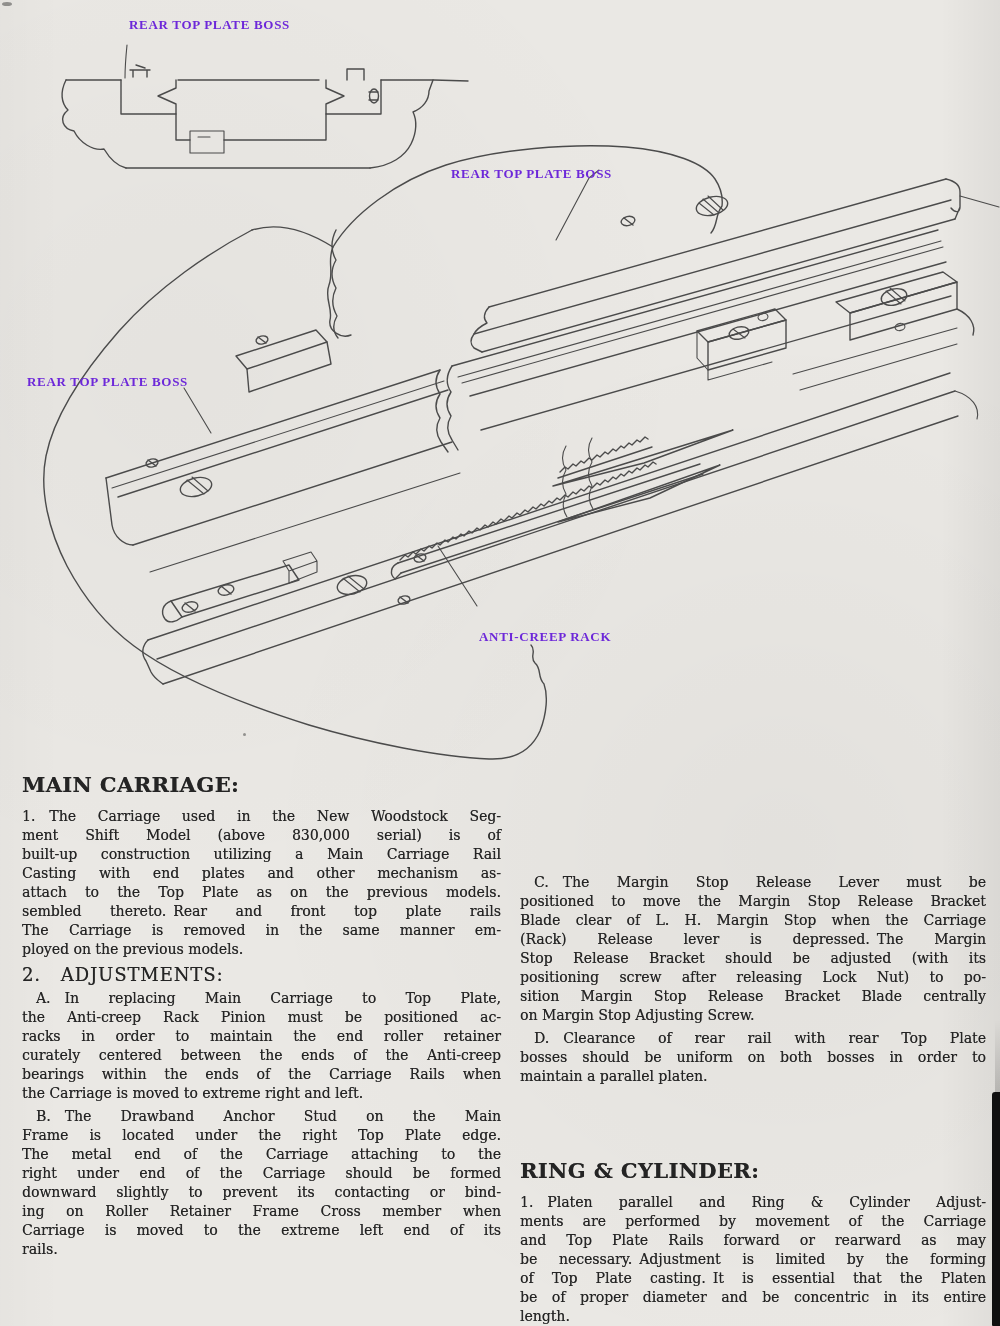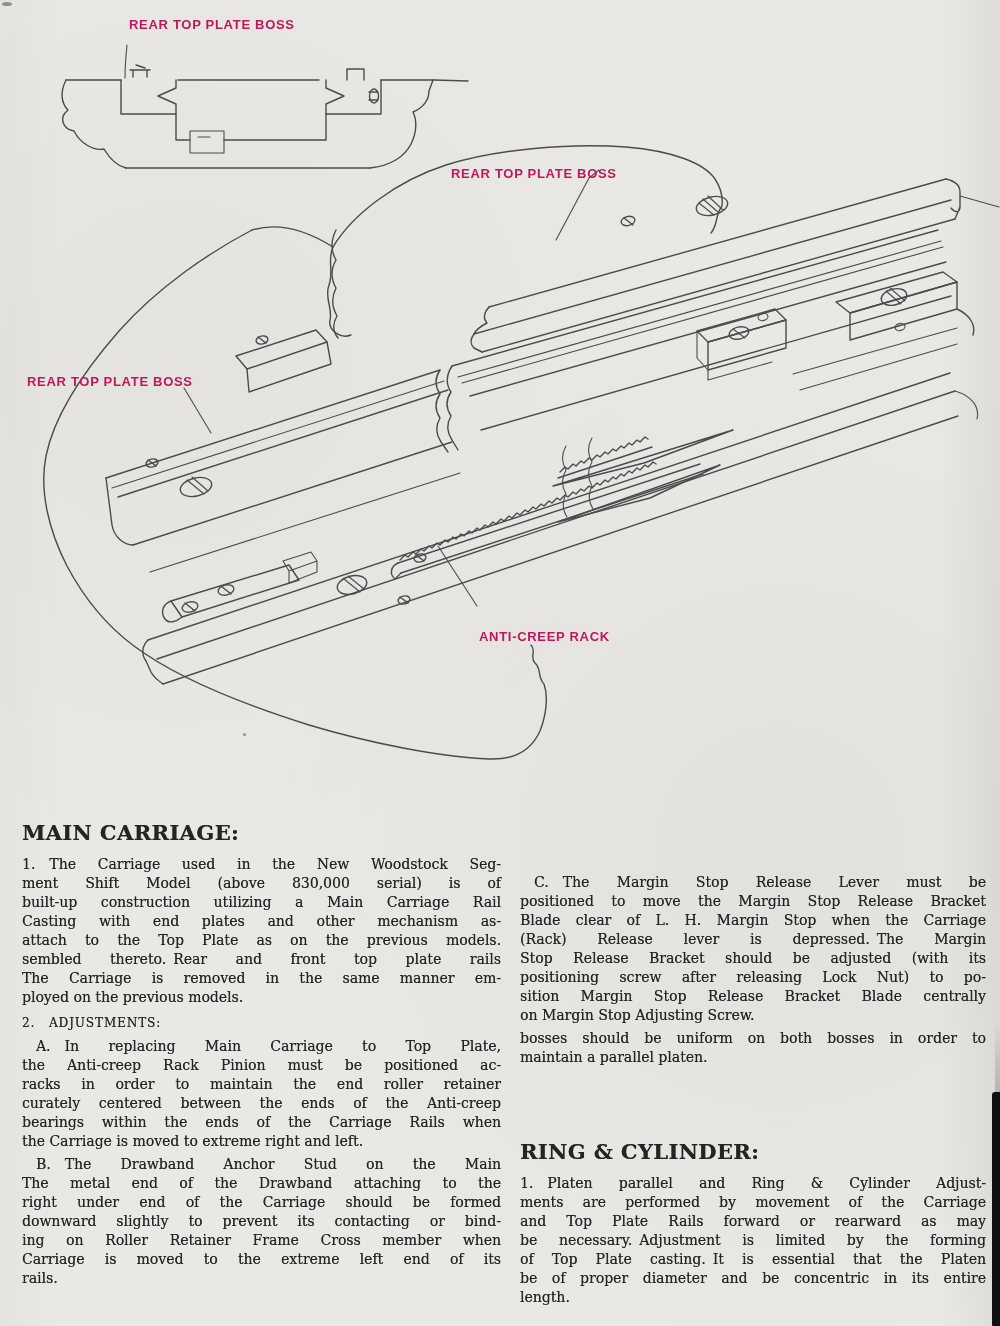--- a/index.html
+++ b/index.html
@@ -18,35 +18,35 @@
   
   svg.art{position:absolute;left:0;top:0;}
   svg.art path, svg.art line, svg.art ellipse, svg.art polyline{
     fill:none;stroke:#4b4b4b;stroke-width:1.4;stroke-linecap:round;stroke-linejoin:round;
   }
   svg.art .thin{stroke-width:1.1;}
 
   
   .callout{
     position:absolute;
-    font-family:Liberation Sans, sans-serif;
+    font-family:Liberation Serif, serif;
     font-size:13px;font-weight:600;letter-spacing:.7px;
-    color:#be185d;white-space:nowrap;
+    color:#6d28d9;white-space:nowrap;
   }
 
   
   .col{position:absolute;text-shadow:0.2px 0.2px 0.35px rgba(35,35,35,.65);}
-  .col-left{left:22px;top:820px;width:479px;}
+  .col-left{left:22px;top:772px;width:479px;}
   .col-right{left:520px;top:838px;width:466px;margin-top:35px;}
   .sec-heading{
     font-size:21px;font-weight:700;letter-spacing:.4px;
     line-height:26px;margin:0 0 9px 0;
   }
   .sub-heading{
-    font-size:12px;font-weight:400;letter-spacing:.9px;
+    font-size:18px;font-weight:400;letter-spacing:.9px;
     line-height:22px;margin:5px 0 3px 0;
   }
   .para{font-size:14px;line-height:19px;margin:0 0 4px 0;}
   .para .tl{text-align:justify;text-align-last:justify;}
   .para .tl:last-child{text-align-last:left;}
   .ring-heading{margin-top:72px;}
 
   
   .scan-bar{
     position:absolute;right:0;top:1092px;width:8px;height:234px;
@@ -229,41 +229,43 @@
   <div class="para">
       <div class="tl"> A.  In replacing Main Carriage to Top Plate,</div>
       <div class="tl">the Anti-creep Rack Pinion must be positioned ac-</div>
       <div class="tl">racks in order to maintain the end roller retainer</div>
       <div class="tl">curately centered between the ends of the Anti-creep</div>
       <div class="tl">bearings within the ends of the Carriage Rails when</div>
       <div class="tl">the Carriage is moved to extreme right and left.</div>
     </div>
   <div class="para">
       <div class="tl"> B.  The Drawband Anchor Stud on the Main</div>
-      <div class="tl">The metal end of the Drawband attaching to the</div>
+      <div class="tl">Frame is located under the right Top Plate edge.</div>
+      <div class="tl">The metal end of the Carriage attaching to the</div>
       <div class="tl">right under end of the Carriage should be formed</div>
       <div class="tl">downward slightly to prevent its contacting or bind-</div>
       <div class="tl">ing on Roller Retainer Frame Cross member when</div>
       <div class="tl">Carriage is moved to the extreme left end of its</div>
       <div class="tl">rails.</div>
     </div>
 </div>
 
 <div class="col col-right">
   <div class="para">
       <div class="tl"> C.  The Margin Stop Release Lever must be</div>
       <div class="tl">positioned to move the Margin Stop Release Bracket</div>
       <div class="tl">Blade clear of L. H. Margin Stop when the Carriage</div>
       <div class="tl">(Rack) Release lever is depressed. The Margin</div>
       <div class="tl">Stop Release Bracket should be adjusted (with its</div>
       <div class="tl">positioning screw after releasing Lock Nut) to po-</div>
       <div class="tl">sition Margin Stop Release Bracket Blade centrally</div>
       <div class="tl">on Margin Stop Adjusting Screw.</div>
     </div>
   <div class="para">
+      <div class="tl"> D.  Clearance of rear rail with rear Top Plate</div>
       <div class="tl">bosses should be uniform on both bosses in order to</div>
       <div class="tl">maintain a parallel platen.</div>
     </div>
   <div class="sec-heading ring-heading">RING &amp; CYLINDER:</div>
   <div class="para">
       <div class="tl">1.  Platen parallel and Ring &amp; Cylinder Adjust-</div>
       <div class="tl">ments are performed by movement of the Carriage</div>
       <div class="tl">and Top Plate Rails forward or rearward as may</div>
       <div class="tl">be necessary. Adjustment is limited by the forming</div>
       <div class="tl">of Top Plate casting. It is essential that the Platen</div>

